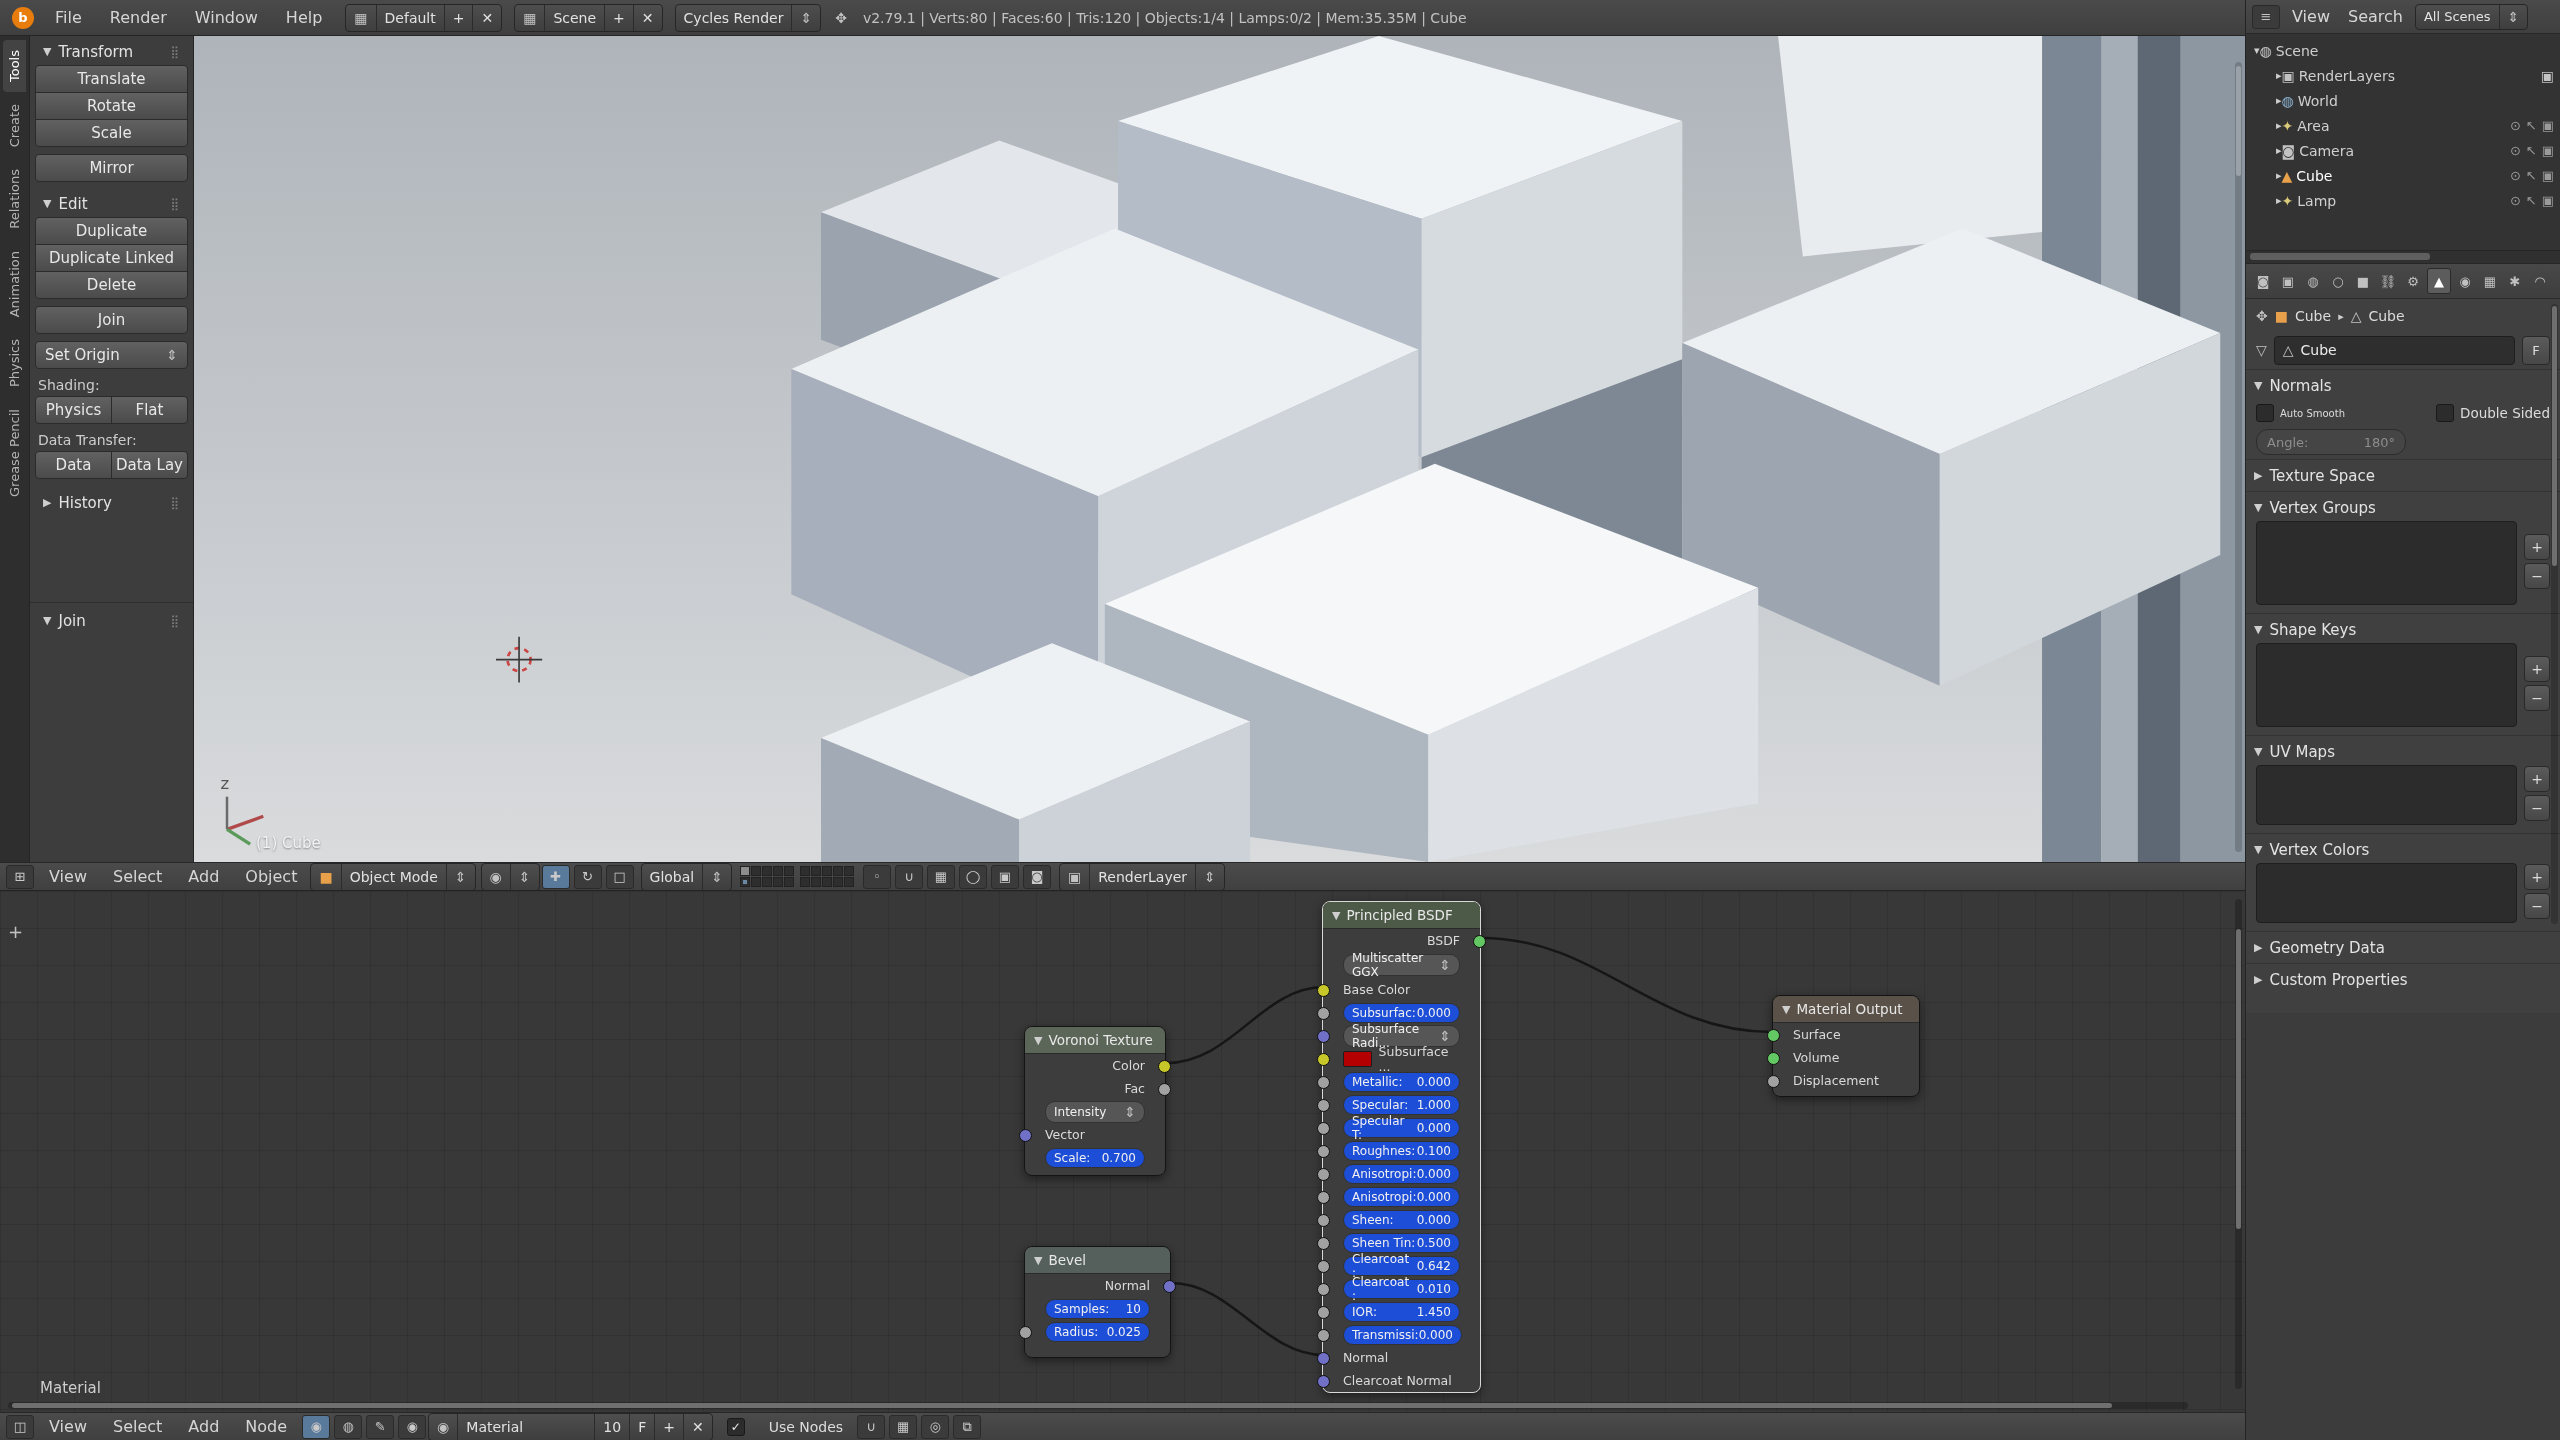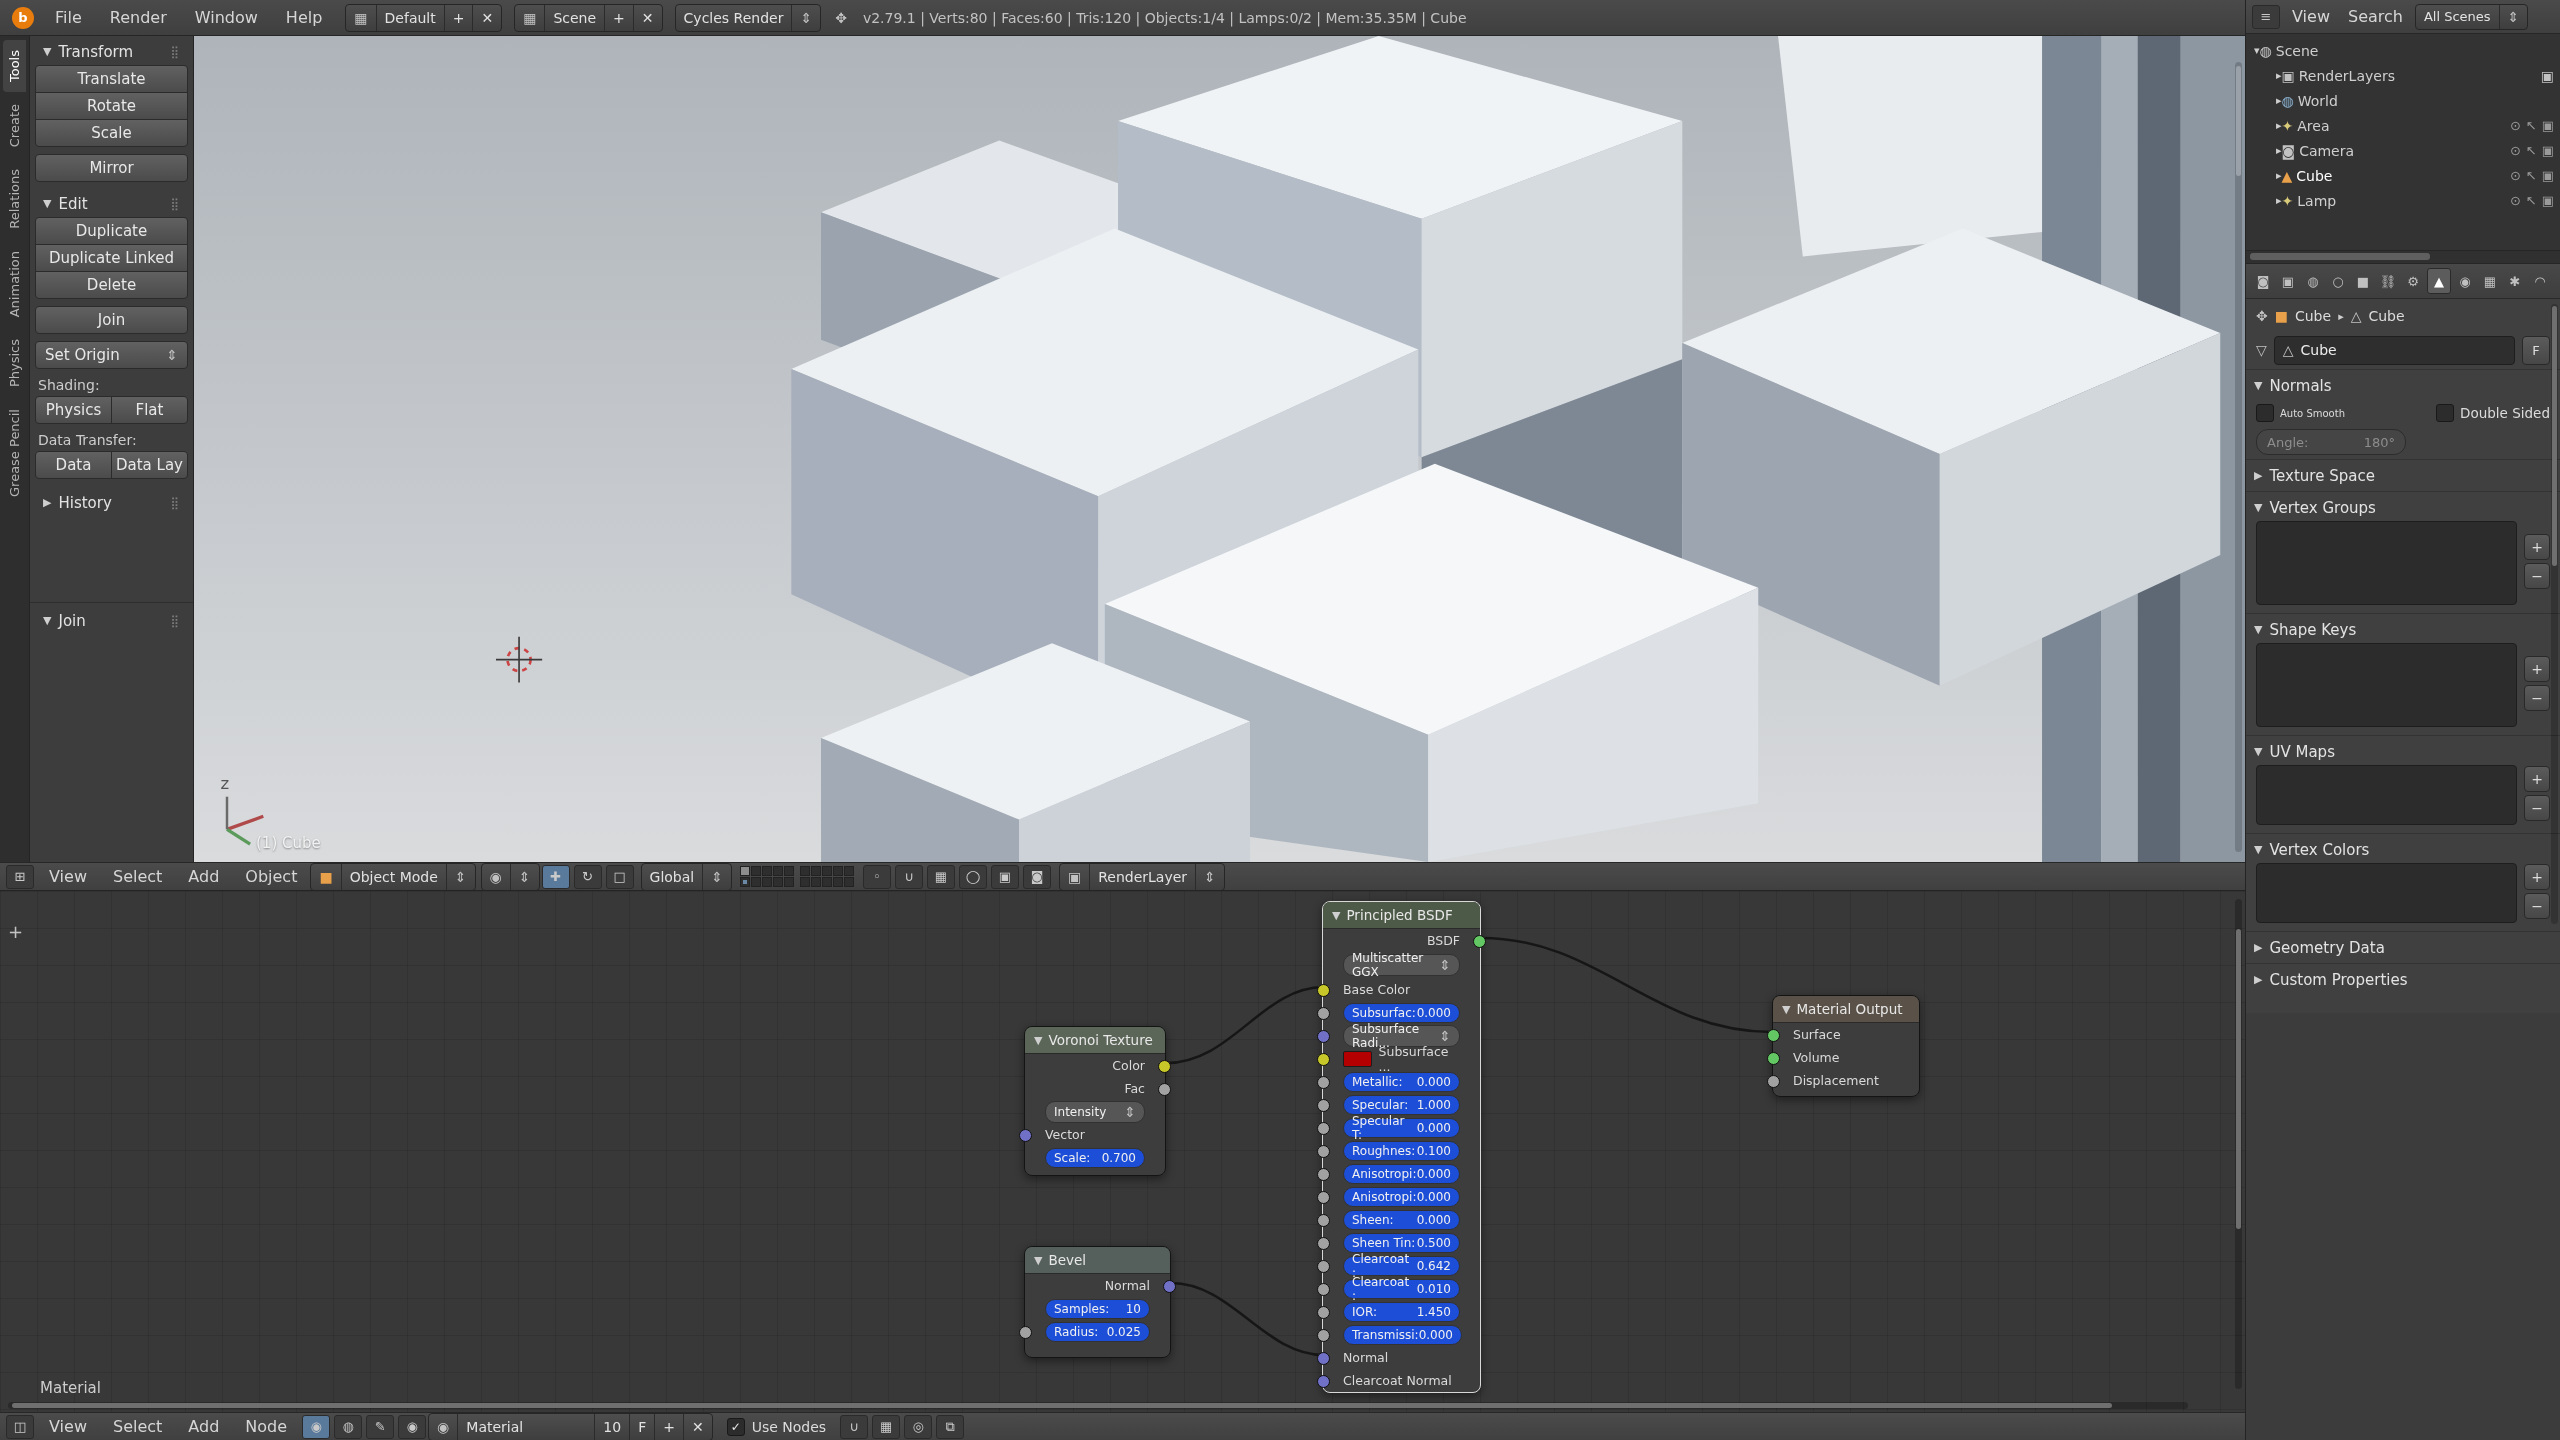--- a/index.html
+++ b/index.html
@@ -551,21 +551,21 @@
     <span class="hicon">✎</span>
     <span class="hicon">◉</span>
     <span class="seg">
       <span class="icon">◉</span>
       <span style="min-width:120px;">Material</span>
       <span>10</span>
       <span>F</span>
       <span>+</span>
       <span>✕</span>
     </span>
-    <span style="display:inline-flex;align-items:center;gap:7px;margin-left:14px;">
+    <span style="display:inline-flex;align-items:center;gap:24px;margin-left:14px;">
       <span class="cb checked"></span>
       <span style="font-size:14px;">Use Nodes</span>
     </span>
     <span class="hicon" style="margin-left:14px;">∪</span>
     <span class="hicon">▦</span>
     <span class="hicon">◎</span>
     <span class="hicon">⧉</span>
   </div>
 
   <div id="rightcol" class="abs">

